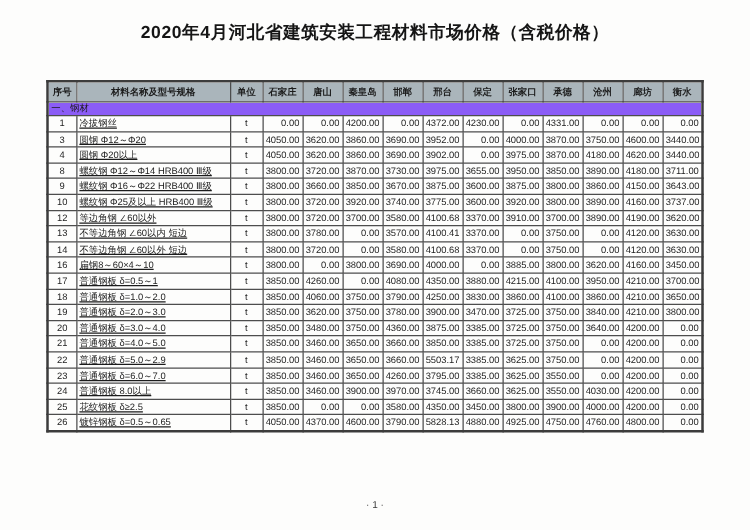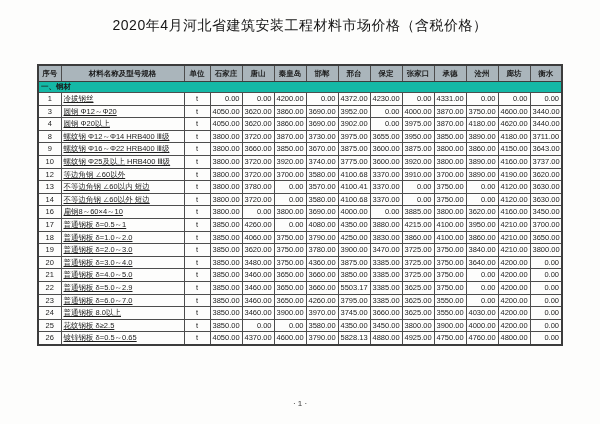--- a/index.html
+++ b/index.html
@@ -14,21 +14,21 @@
     height: 424px;
     margin: 0 auto;
     background: #fdfdfc;
     overflow: hidden;
   }
   .doc-title {
     margin: 0;
     padding-top: 17px;
     text-align: center;
     font-size: 14px;
-    font-weight: normal;
+    font-weight: bold;
     color: #151515;
     letter-spacing: 0.5px;
   }
   table.price-table {
     border-collapse: collapse;
     table-layout: fixed;
     width: 524px;
     margin: 29px auto 0 auto;
     border: 2px solid #3c3c3c;
   }
@@ -44,22 +44,22 @@
   }
   .price-table thead th {
     background: #aab5bb;
     height: 15px;
     font-weight: bold;
     text-align: center;
     font-size: 7.5px;
     border-bottom: 1.5px solid #3c3c3c;
   }
   .price-table tr.section-row td {
-    background: #14b8a6;
-    font-weight: bold;
+    background: #8b5cf6;
+    font-weight: normal;
     text-align: left;
     height: 10px;
   }
   .price-table td.c-no   { text-align: center; }
   .price-table td.c-name { text-align: left; text-decoration: underline; }
   .price-table td.c-unit { text-align: center; }
   .price-table td.c-num  { text-align: right; }
   .page-footer {
     position: absolute;
     left: 0;

